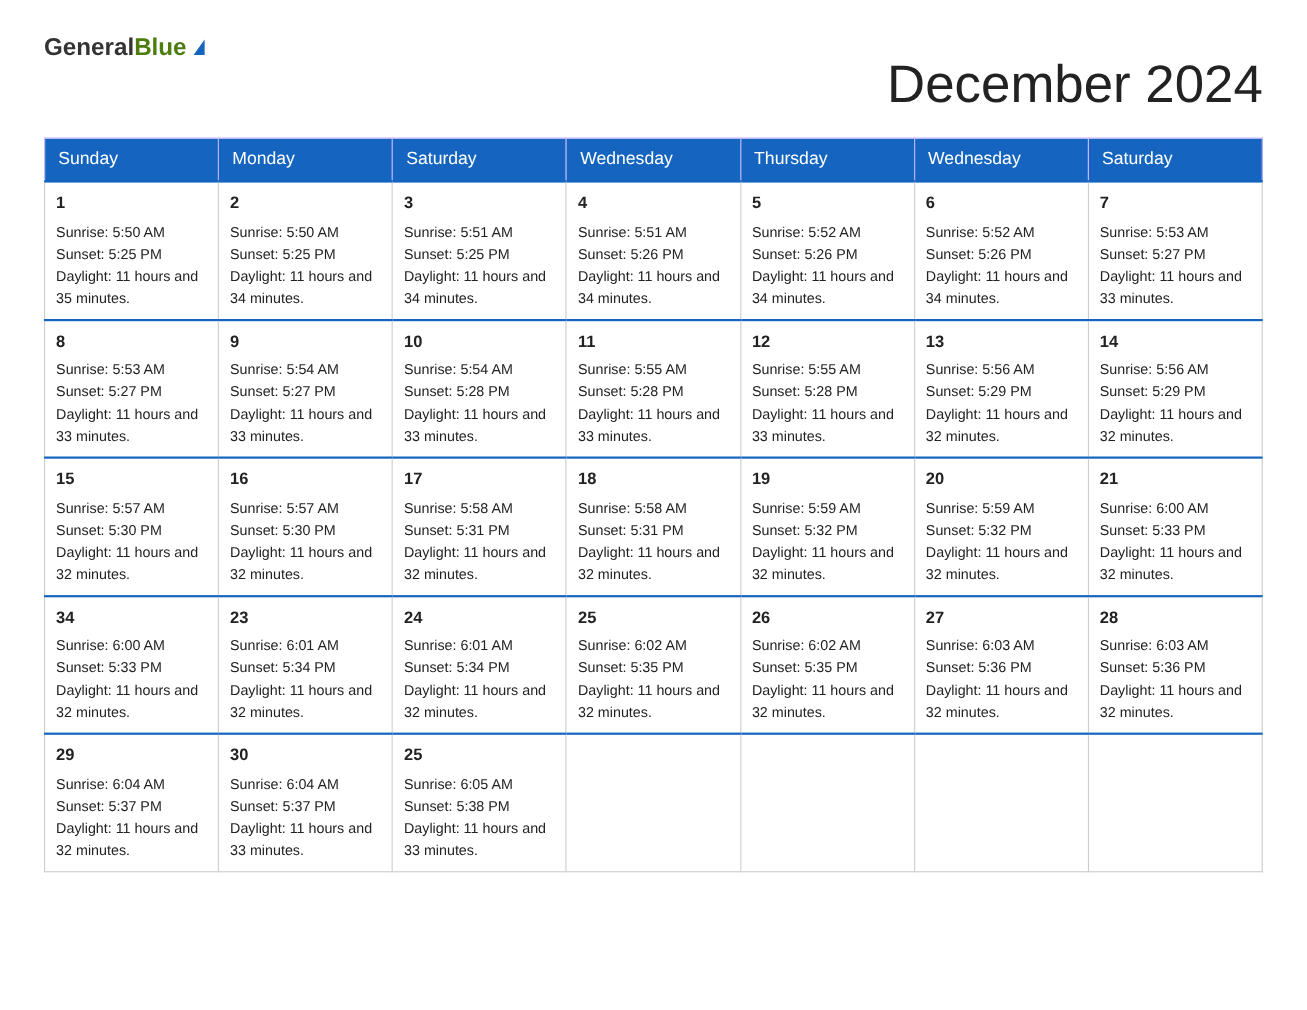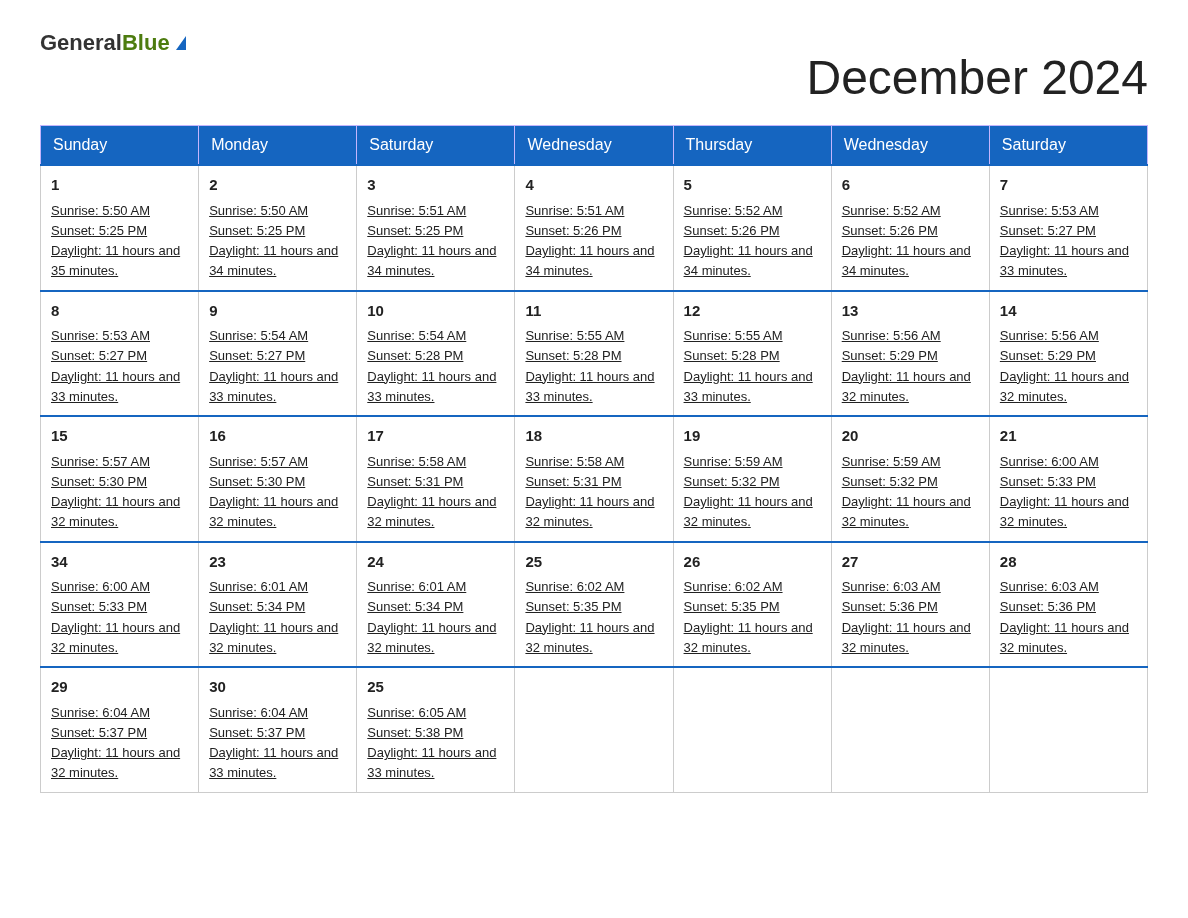--- a/index.html
+++ b/index.html
@@ -80,21 +80,20 @@
     .day-number {
       font-size: 15px;
       font-weight: bold;
       display: block;
       margin-bottom: 4px;
     }
     .day-info {
       font-size: 13px;
       color: #222;
       line-height: 1.5;
-      text-decoration: underline;
     }
     .empty-cell {
       background: #fff;
     }
   </style>
 </head>
 <body>
 
 <div class="header">
   <div class="logo">

